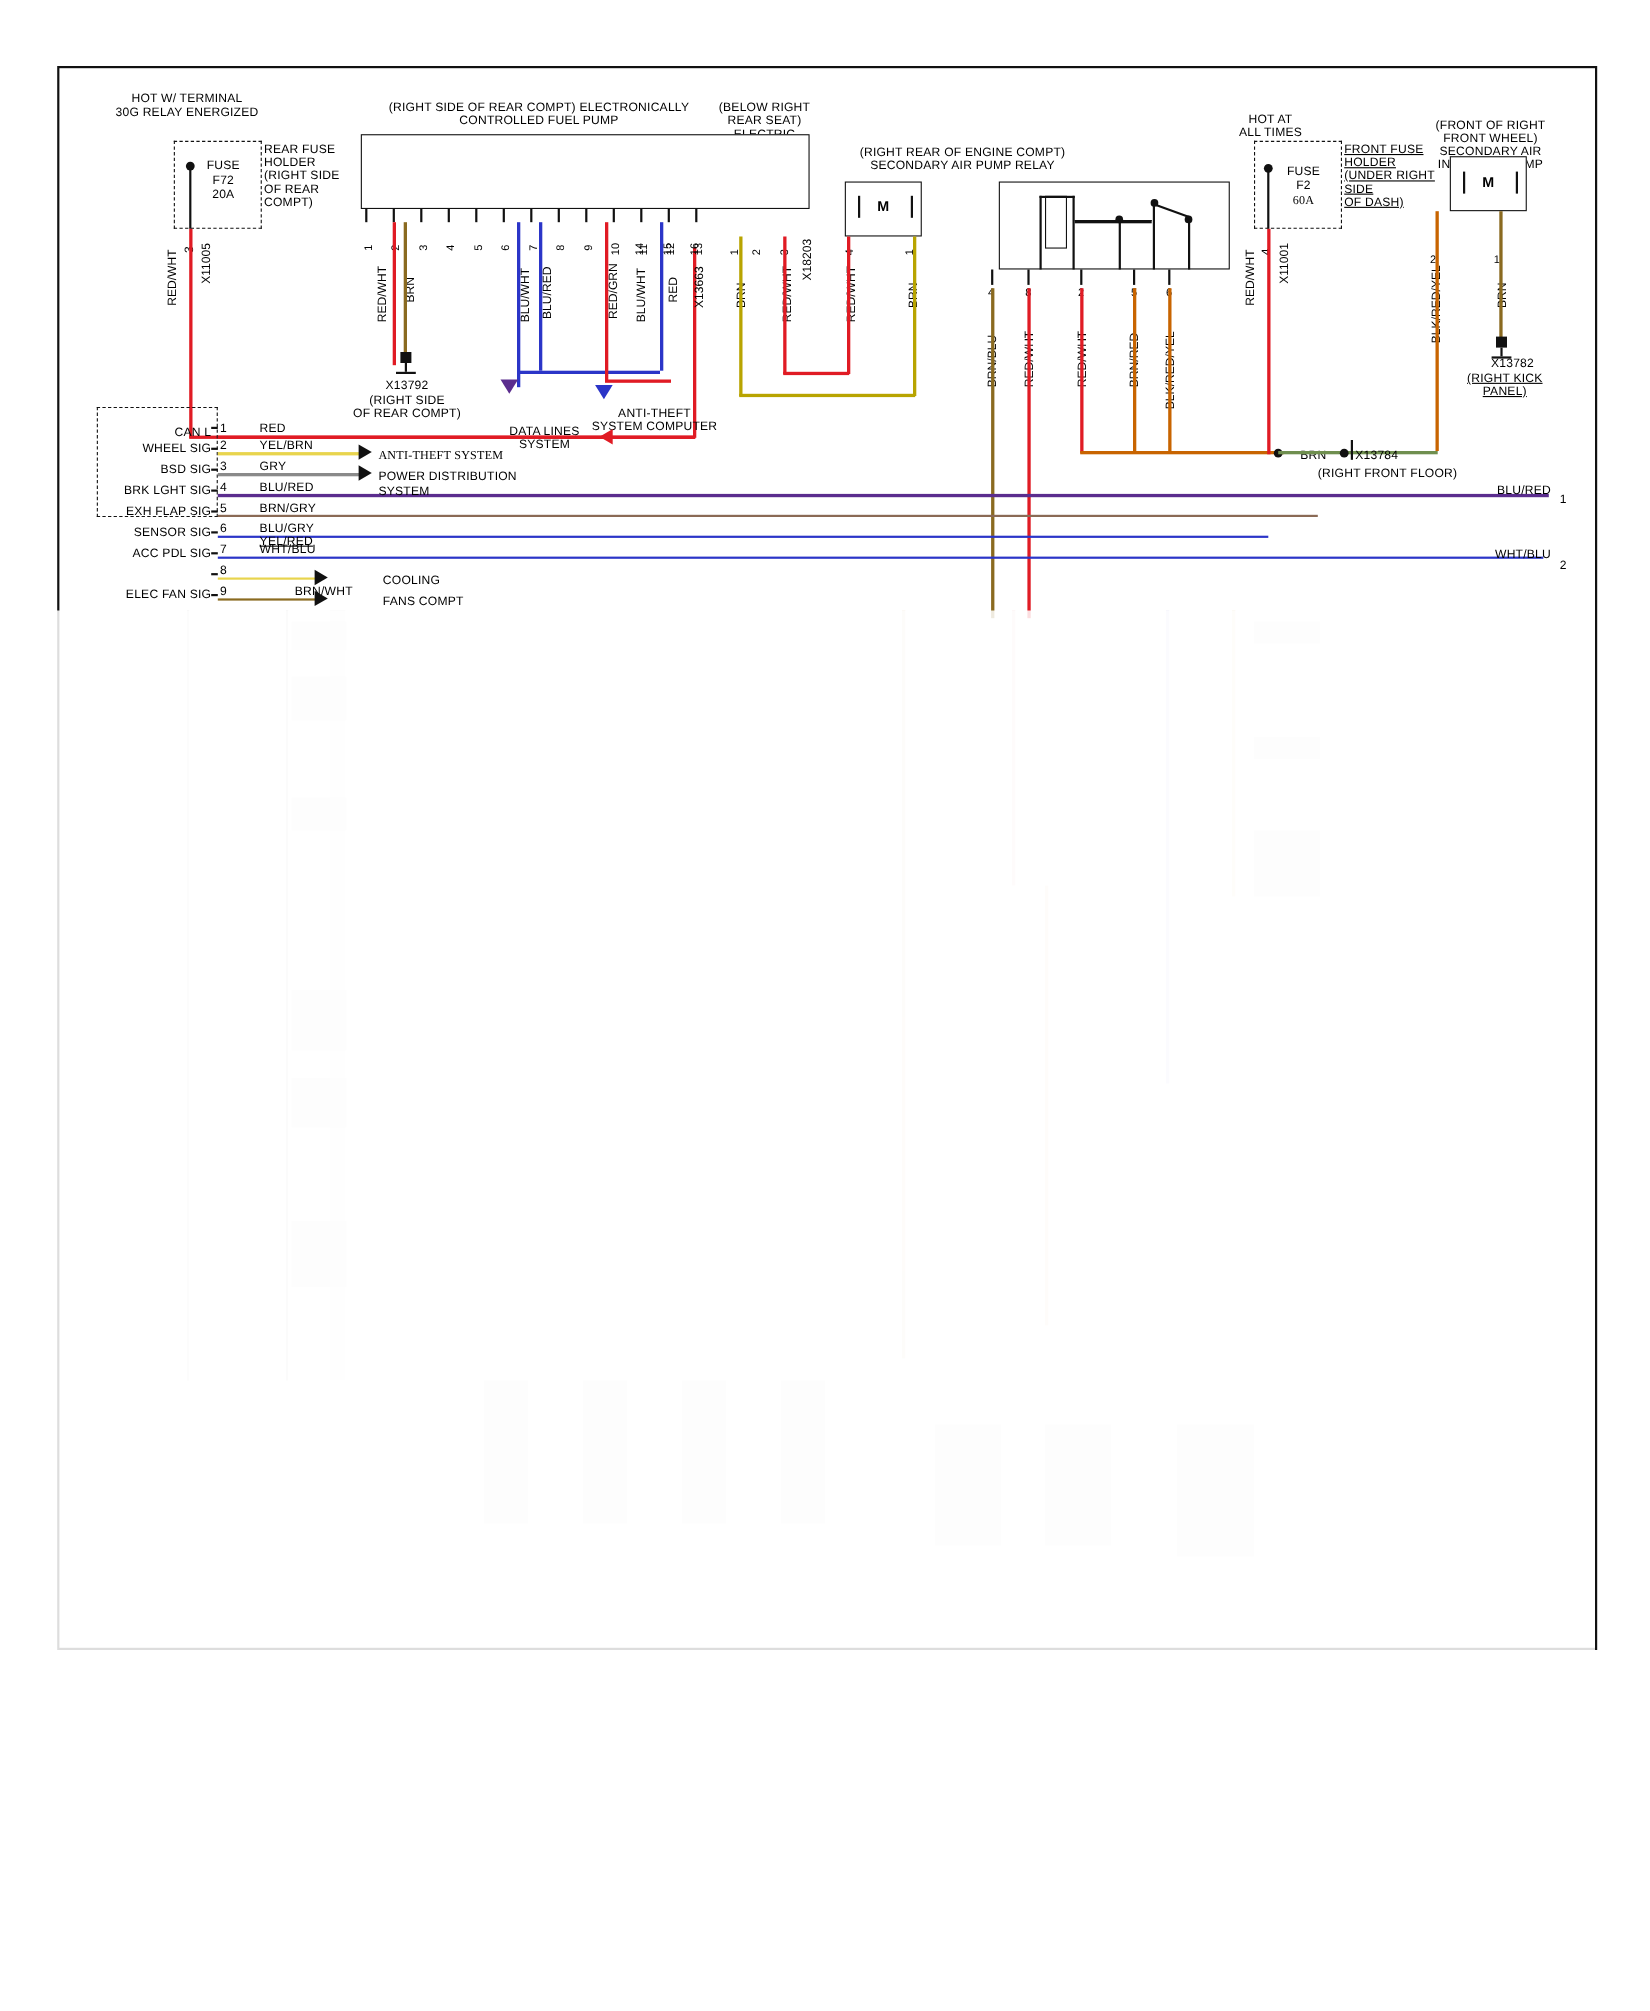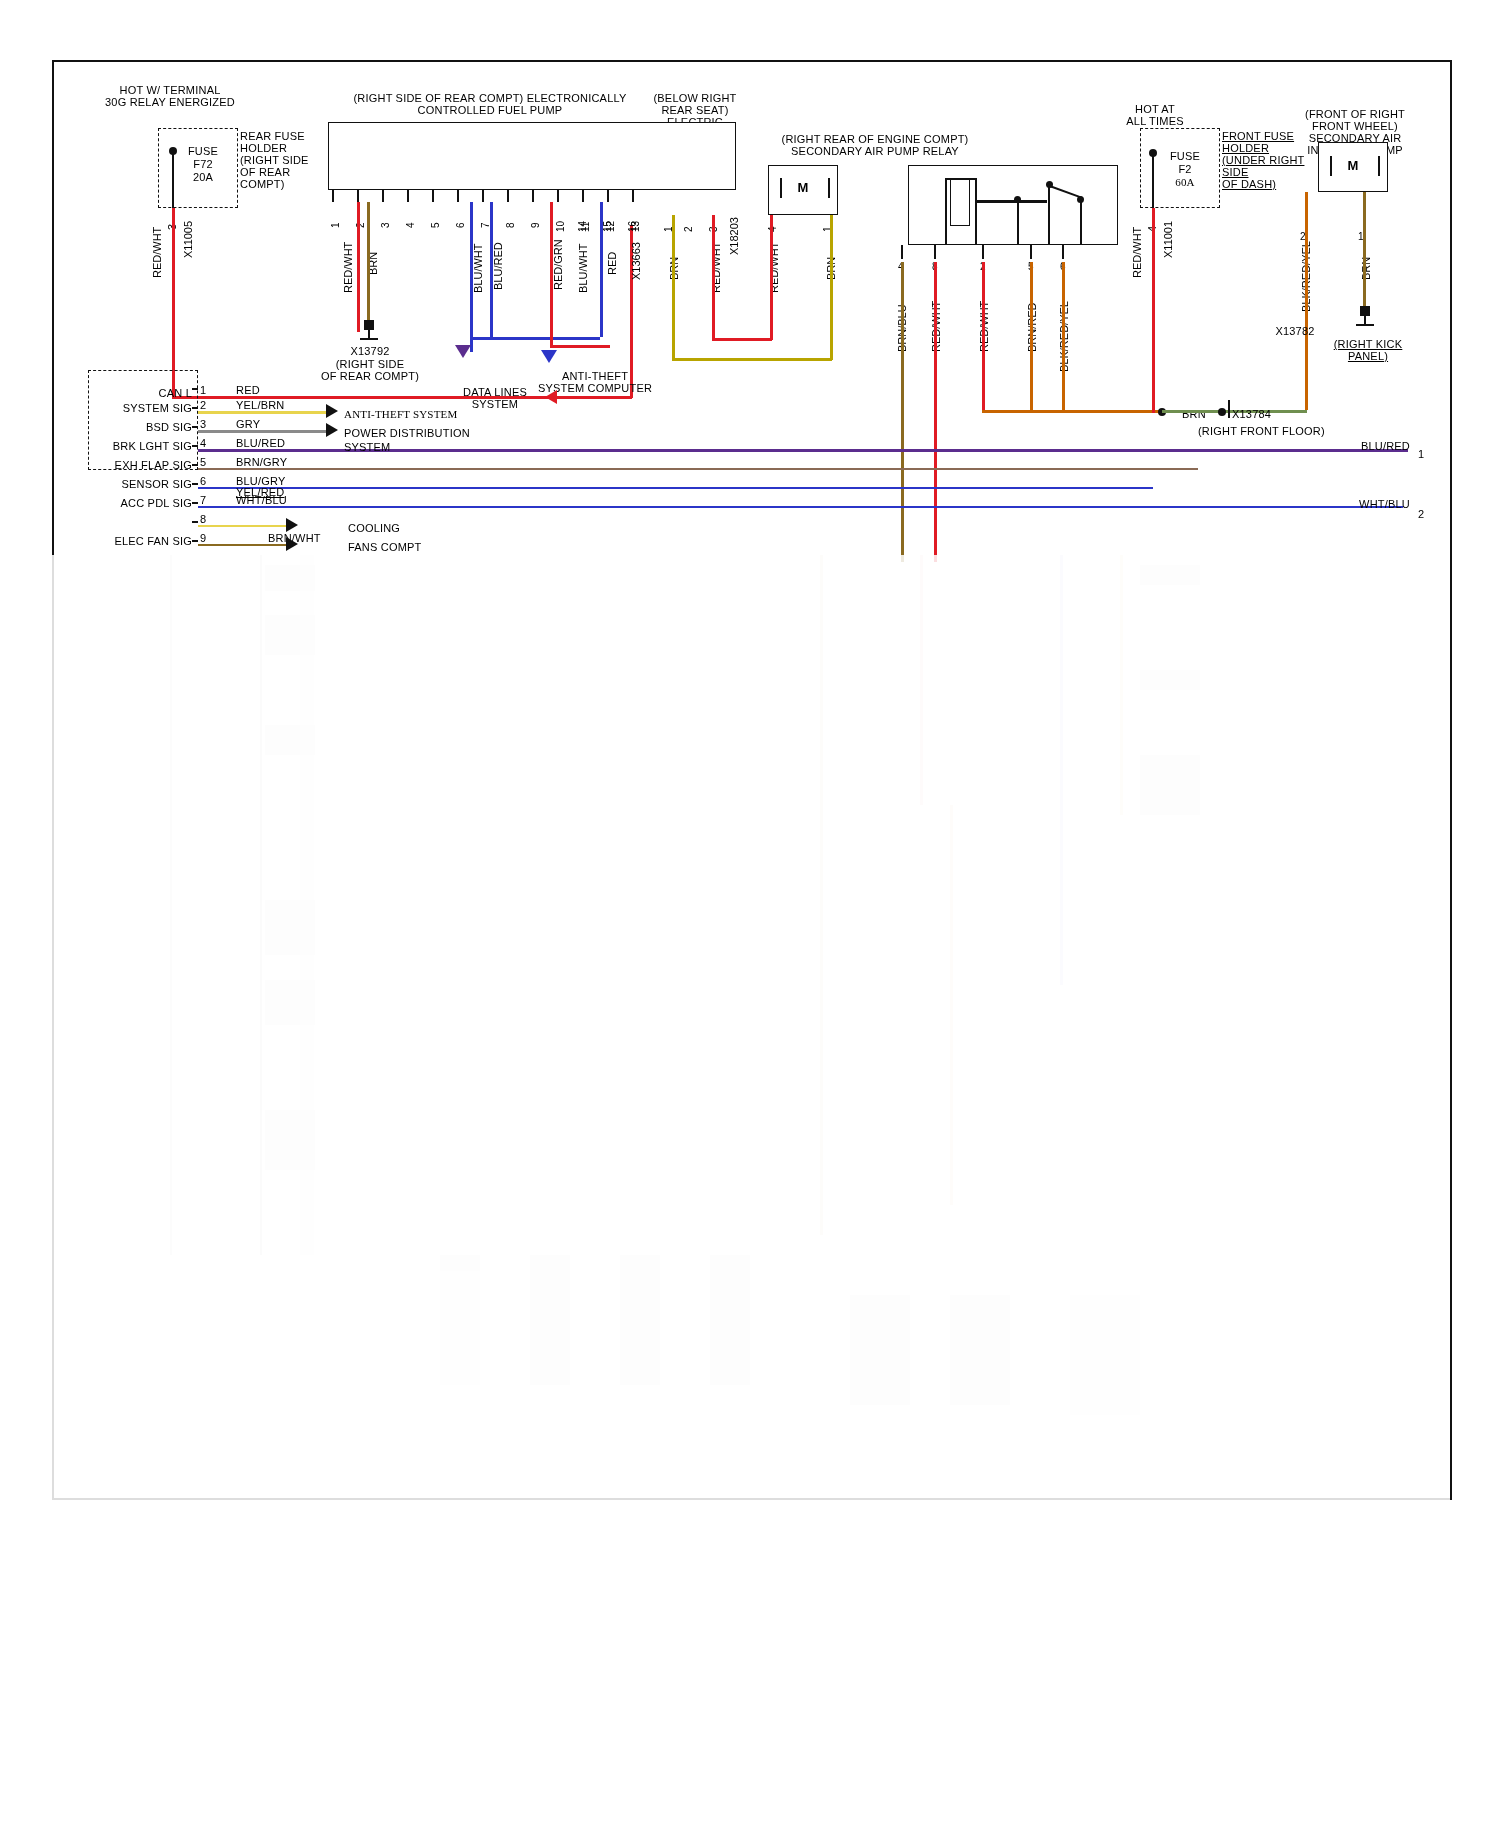--- a/index.html
+++ b/index.html
@@ -215,42 +215,42 @@
   <div class="vert" style="left:1360px;top:280px;">BRN</div>
 
   <div class="wire" style="left:1305px;top:192px;width:2.5px;height:218px;background:#c86400;"></div>
   <div class="wire" style="left:1363px;top:192px;width:2.5px;height:120px;background:#8a6a20;"></div>
 
   <div style="position:absolute;left:1356px;top:306px;">
     <div style="position:absolute;left:4px;top:0;width:10px;height:10px;background:#111;"></div>
     <div style="position:absolute;left:8px;top:10px;width:2px;height:8px;background:#111;"></div>
     <div style="position:absolute;left:0;top:18px;width:18px;height:2px;background:#111;"></div>
   </div>
-  <div class="lbl c" style="left:1250px;top:325px;width:90px;">X13782</div>
+  <div class="lbl c" style="left:1330px;top:325px;width:90px;">X13782</div>
   <div class="lbl c" style="left:1318px;top:338px;width:100px;text-decoration:underline;">(RIGHT KICK
 PANEL)</div>
 
   <div class="dot" style="left:1158px;top:408px;width:8px;height:8px;"></div>
   <div class="lbl" style="left:1182px;top:408px;">BRN</div>
   <div class="wire" style="left:1162px;top:410px;width:145px;height:2.5px;background:#6f8f4f;"></div>
   <div class="dot" style="left:1218px;top:408px;width:8px;height:8px;"></div>
   <div class="lbl" style="left:1232px;top:408px;">X13784</div>
   <div class="lbl" style="left:1198px;top:425px;text-align:right;">(RIGHT FRONT FLOOR)</div>
   <div class="wire" style="left:1228px;top:400px;width:2px;height:18px;background:#111;"></div>
 
   <div class="dash" style="left:88px;top:370px;width:110px;height:100px;"></div>
 
   <div>
 
     <div class="lbl r" style="left:90px;top:387px;width:102px;">CAN L</div>
     <div class="lbl" style="left:200px;top:384px;">1</div>
     <div class="lbl" style="left:236px;top:384px;">RED</div>
     <div class="wire" style="left:198px;top:396px;width:434px;height:2.5px;background:#e01b24;"></div>
 
-    <div class="lbl r" style="left:90px;top:402px;width:102px;">SYSTEM SIG</div>
+    <div class="lbl r" style="left:90px;top:402px;width:102px;">WHEEL SIG</div>
     <div class="lbl" style="left:200px;top:399px;">2</div>
     <div class="lbl" style="left:236px;top:399px;">YEL/BRN</div>
     <div class="wire" style="left:198px;top:411px;width:130px;height:2.5px;background:#e8d44d;"></div>
 
     <div class="lbl r" style="left:90px;top:421px;width:102px;">BSD SIG</div>
     <div class="lbl" style="left:200px;top:418px;">3</div>
     <div class="lbl" style="left:236px;top:418px;">GRY</div>
     <div class="wire" style="left:198px;top:430px;width:130px;height:2.5px;background:#8a8a8a;"></div>
 
     <div class="lbl r" style="left:80px;top:440px;width:112px;">BRK LGHT SIG</div>

